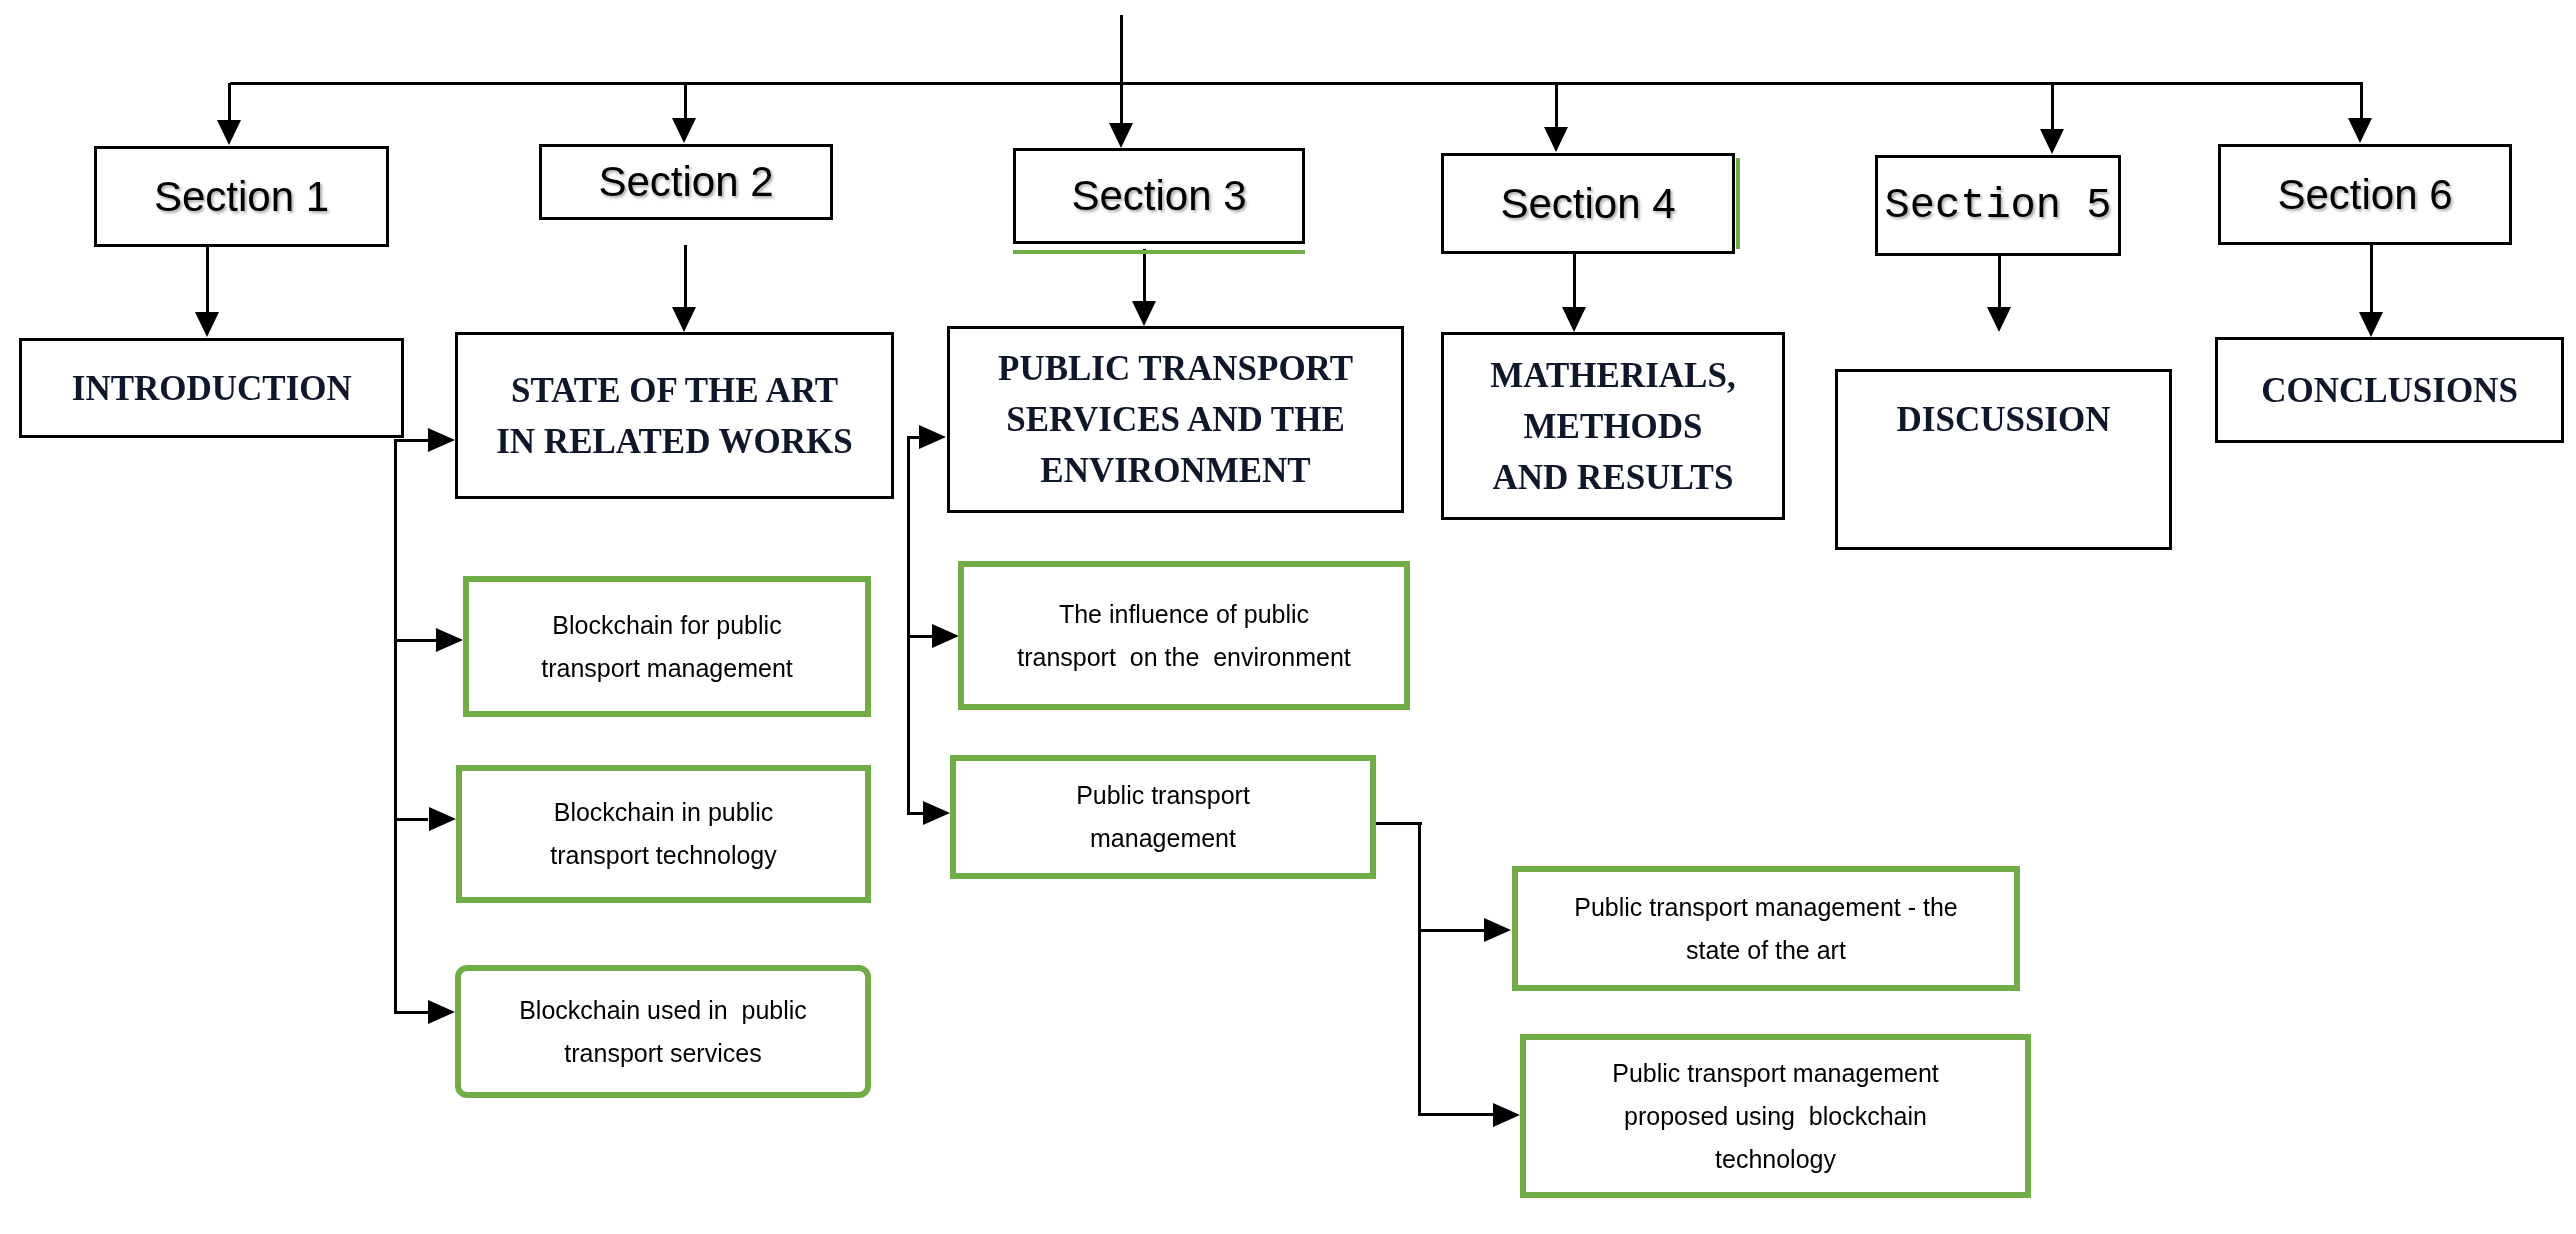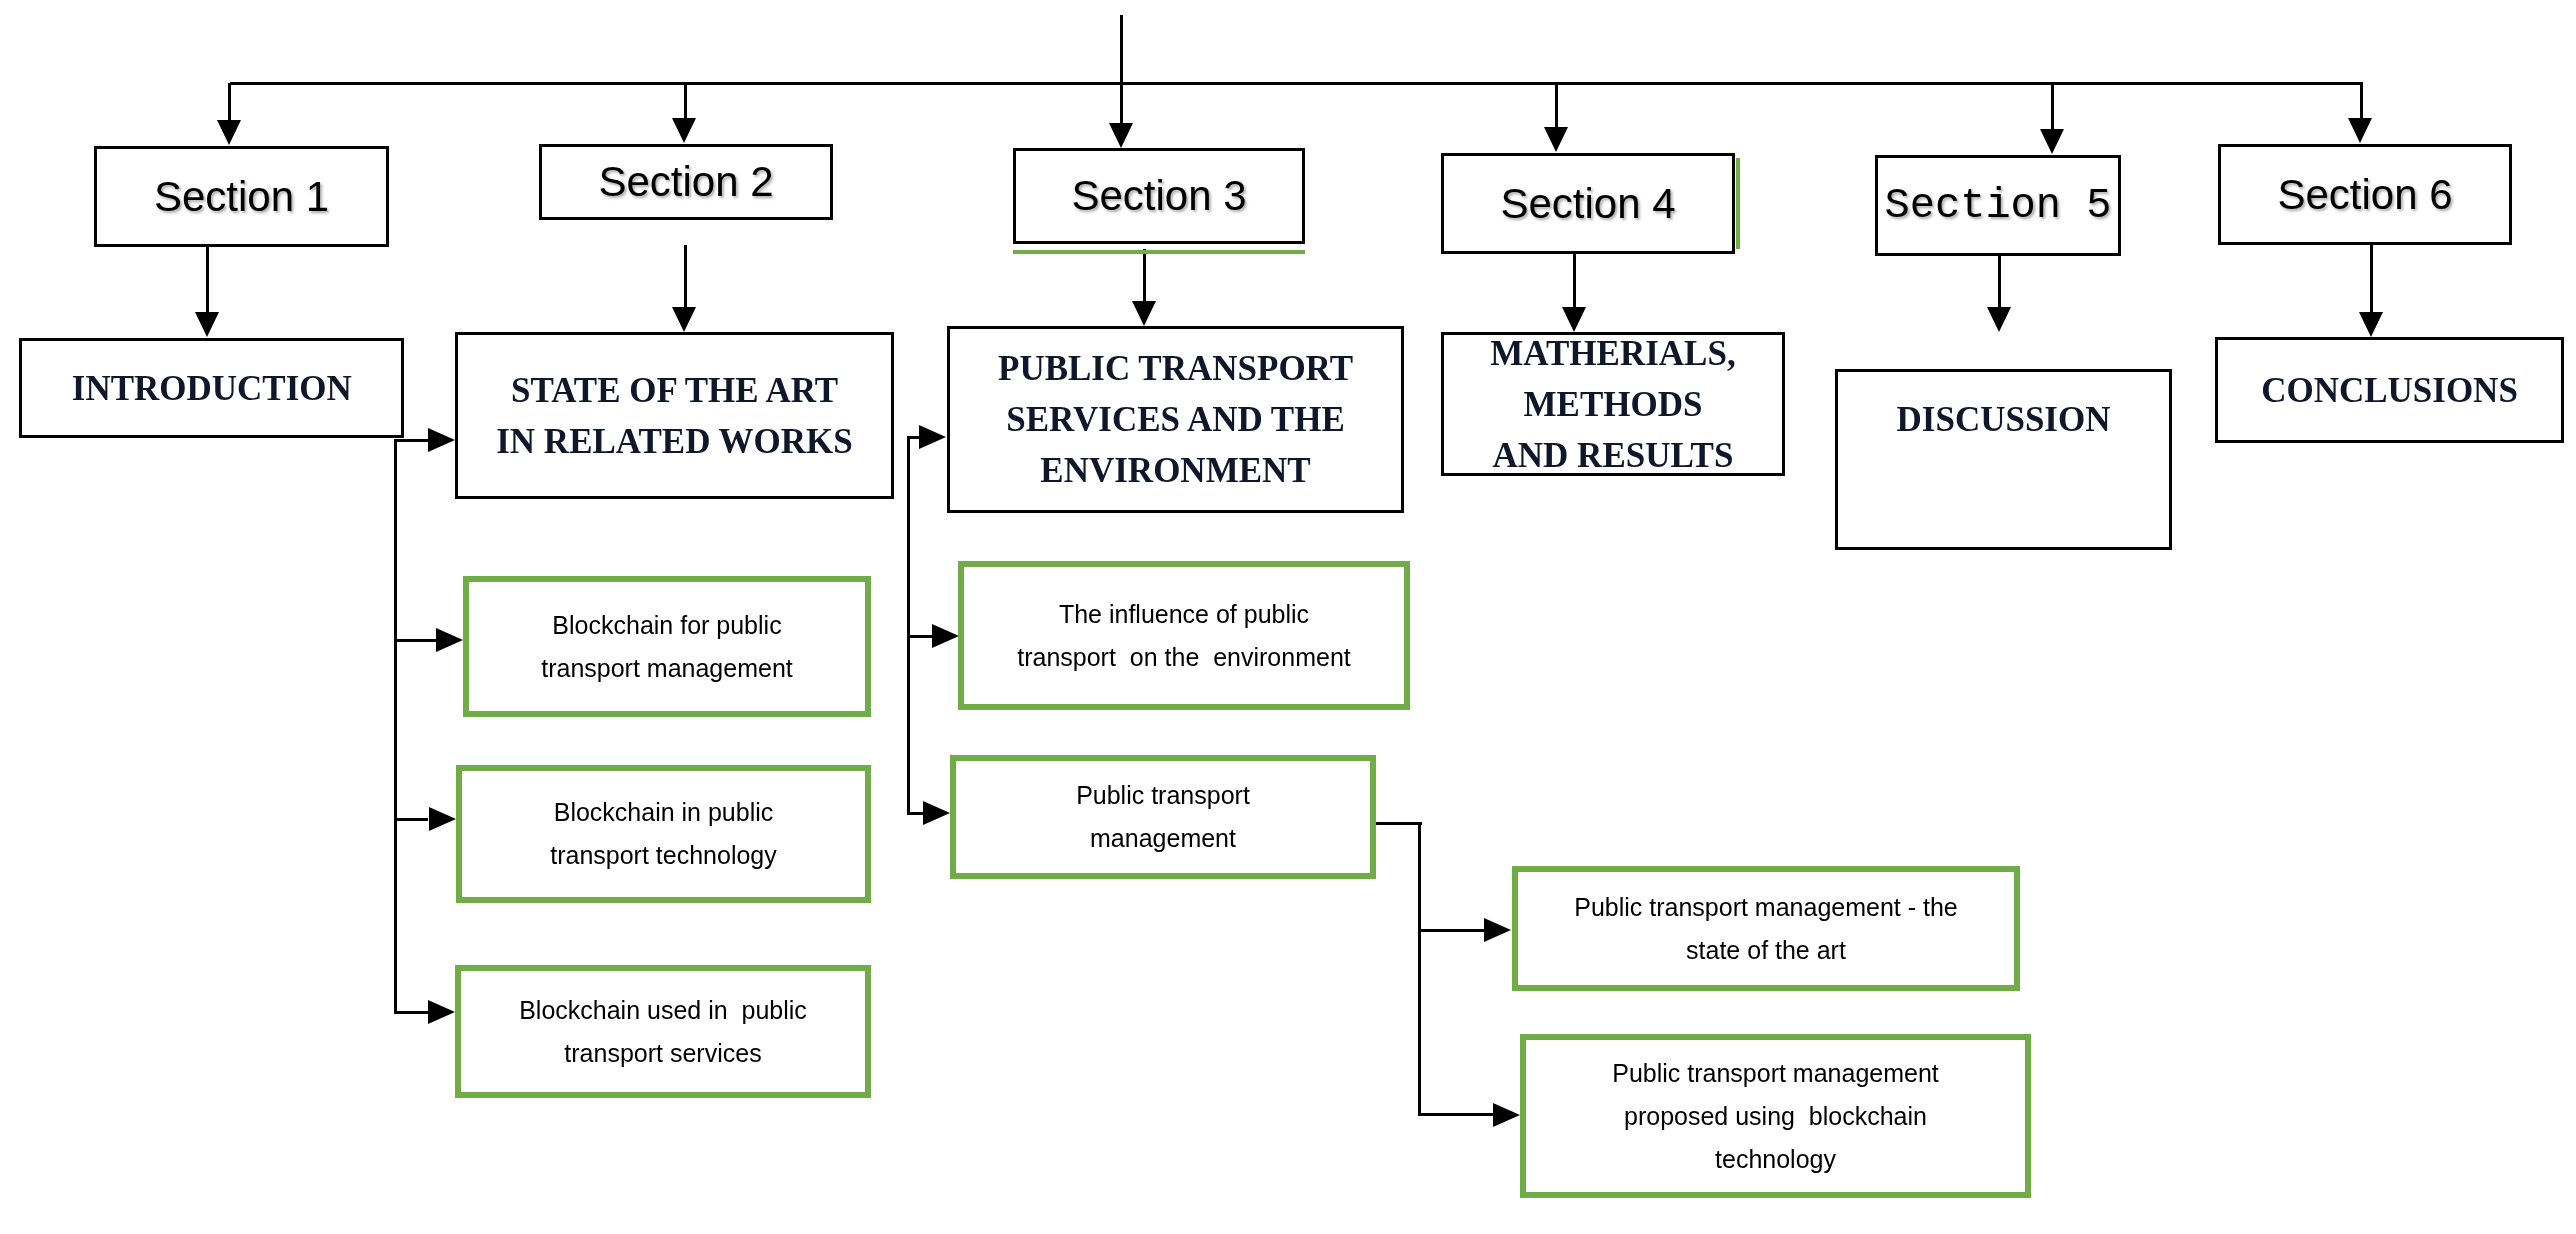--- a/index.html
+++ b/index.html
@@ -131,41 +131,41 @@
   </div>
   <div class="head-box" style="left:455px;top:332px;width:439px;height:167px;">
     <span>STATE OF THE ART</span>
     <span>IN RELATED WORKS</span>
   </div>
   <div class="head-box" style="left:947px;top:326px;width:457px;height:187px;">
     <span>PUBLIC TRANSPORT</span>
     <span>SERVICES AND THE</span>
     <span>ENVIRONMENT</span>
   </div>
-  <div class="head-box" style="left:1441px;top:332px;width:344px;height:144px;">
+  <div class="head-box" style="left:1441px;top:332px;width:344px;height:188px;">
     <span>MATHERIALS,</span>
     <span>METHODS</span>
     <span>AND RESULTS</span>
   </div>
   <div class="head-box top-align" style="left:1835px;top:332px;width:337px;height:181px;">
     <span>DISCUSSION</span>
   </div>
   <div class="head-box" style="left:2215px;top:337px;width:349px;height:106px;">
     <span>CONCLUSIONS</span>
   </div>
 
   <div class="topic-box" style="left:463px;top:576px;width:408px;height:141px;">
     <span>Blockchain for public</span>
     <span>transport management</span>
   </div>
   <div class="topic-box" style="left:456px;top:765px;width:415px;height:138px;">
     <span>Blockchain in public</span>
     <span>transport technology</span>
   </div>
-  <div class="topic-box" style="left:455px;top:965px;width:416px;height:133px;">
+  <div class="topic-box" style="left:455px;top:965px;width:416px;height:133px;border-radius:12px;">
     <span>Blockchain used in  public</span>
     <span>transport services</span>
   </div>
   <div class="topic-box" style="left:958px;top:561px;width:452px;height:149px;">
     <span>The influence of public</span>
     <span>transport  on the  environment</span>
   </div>
   <div class="topic-box" style="left:950px;top:755px;width:426px;height:124px;">
     <span>Public transport</span>
     <span>management</span>

